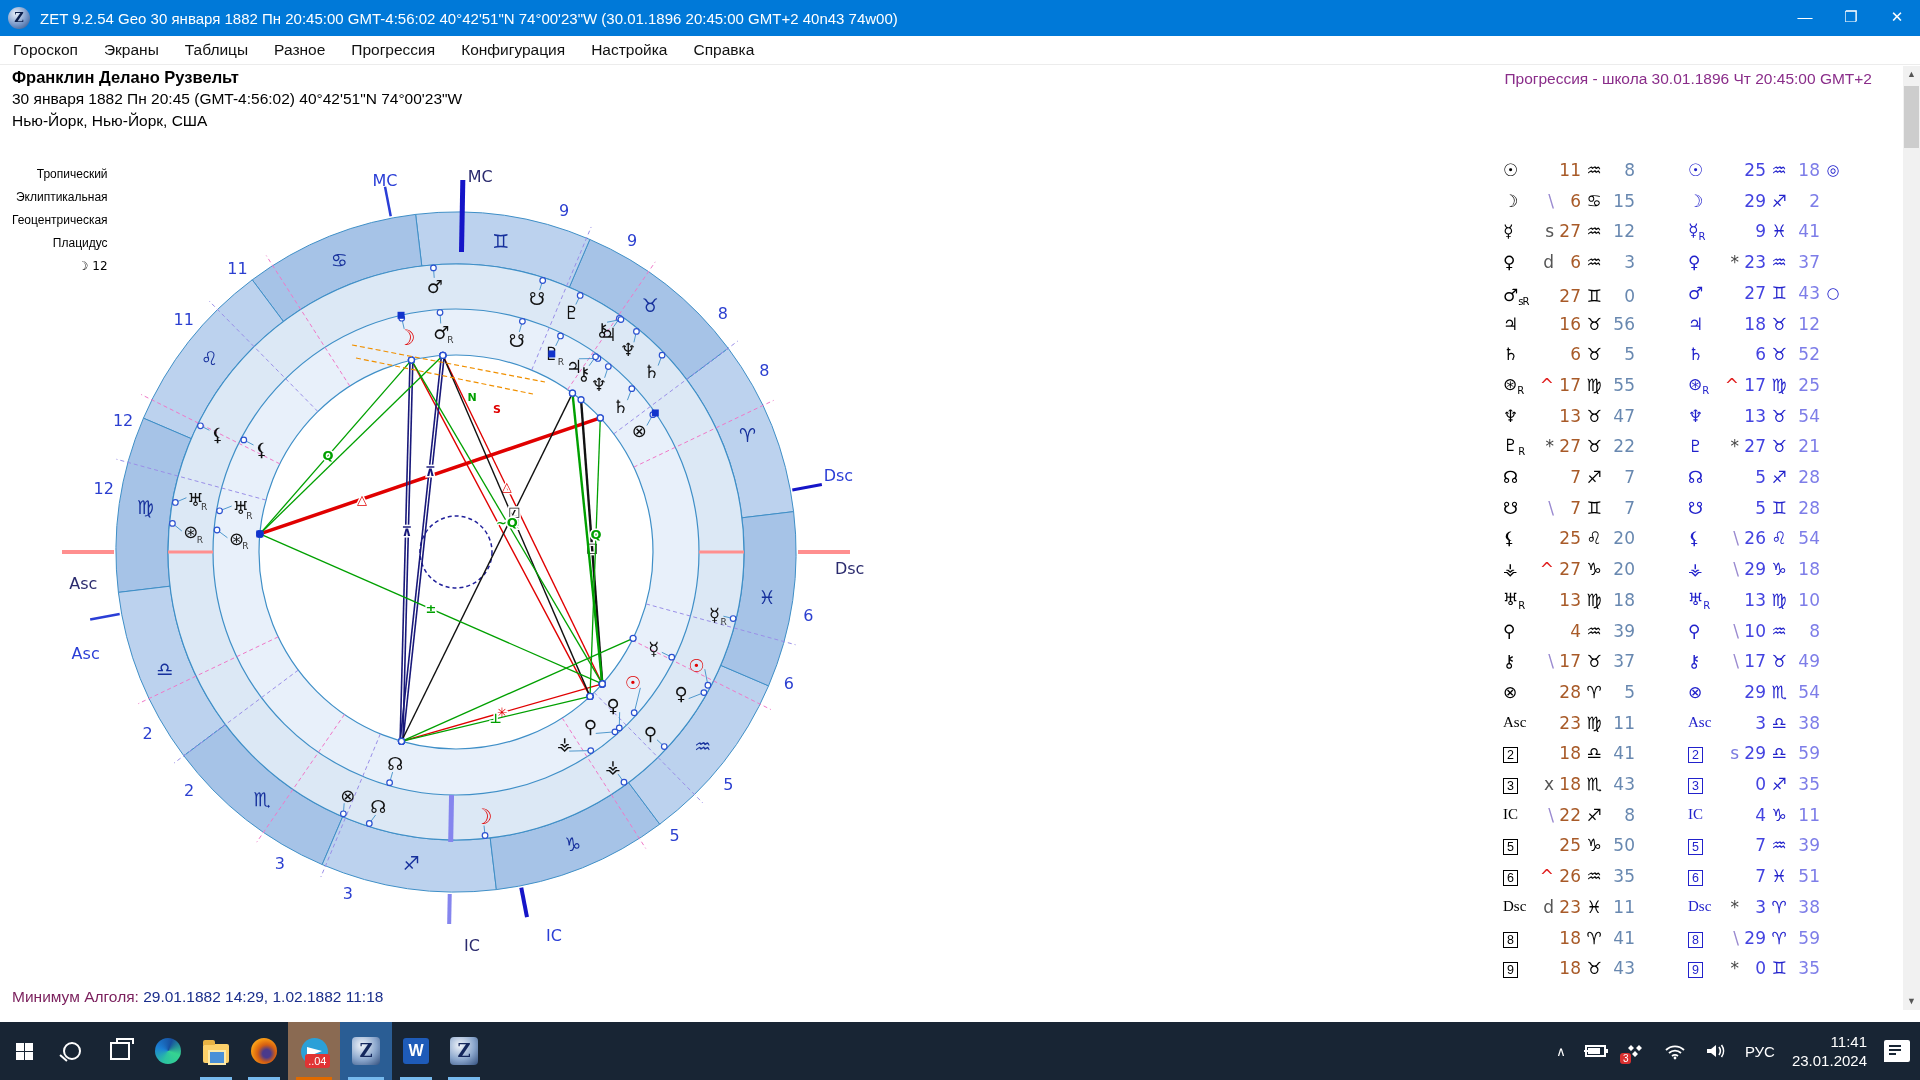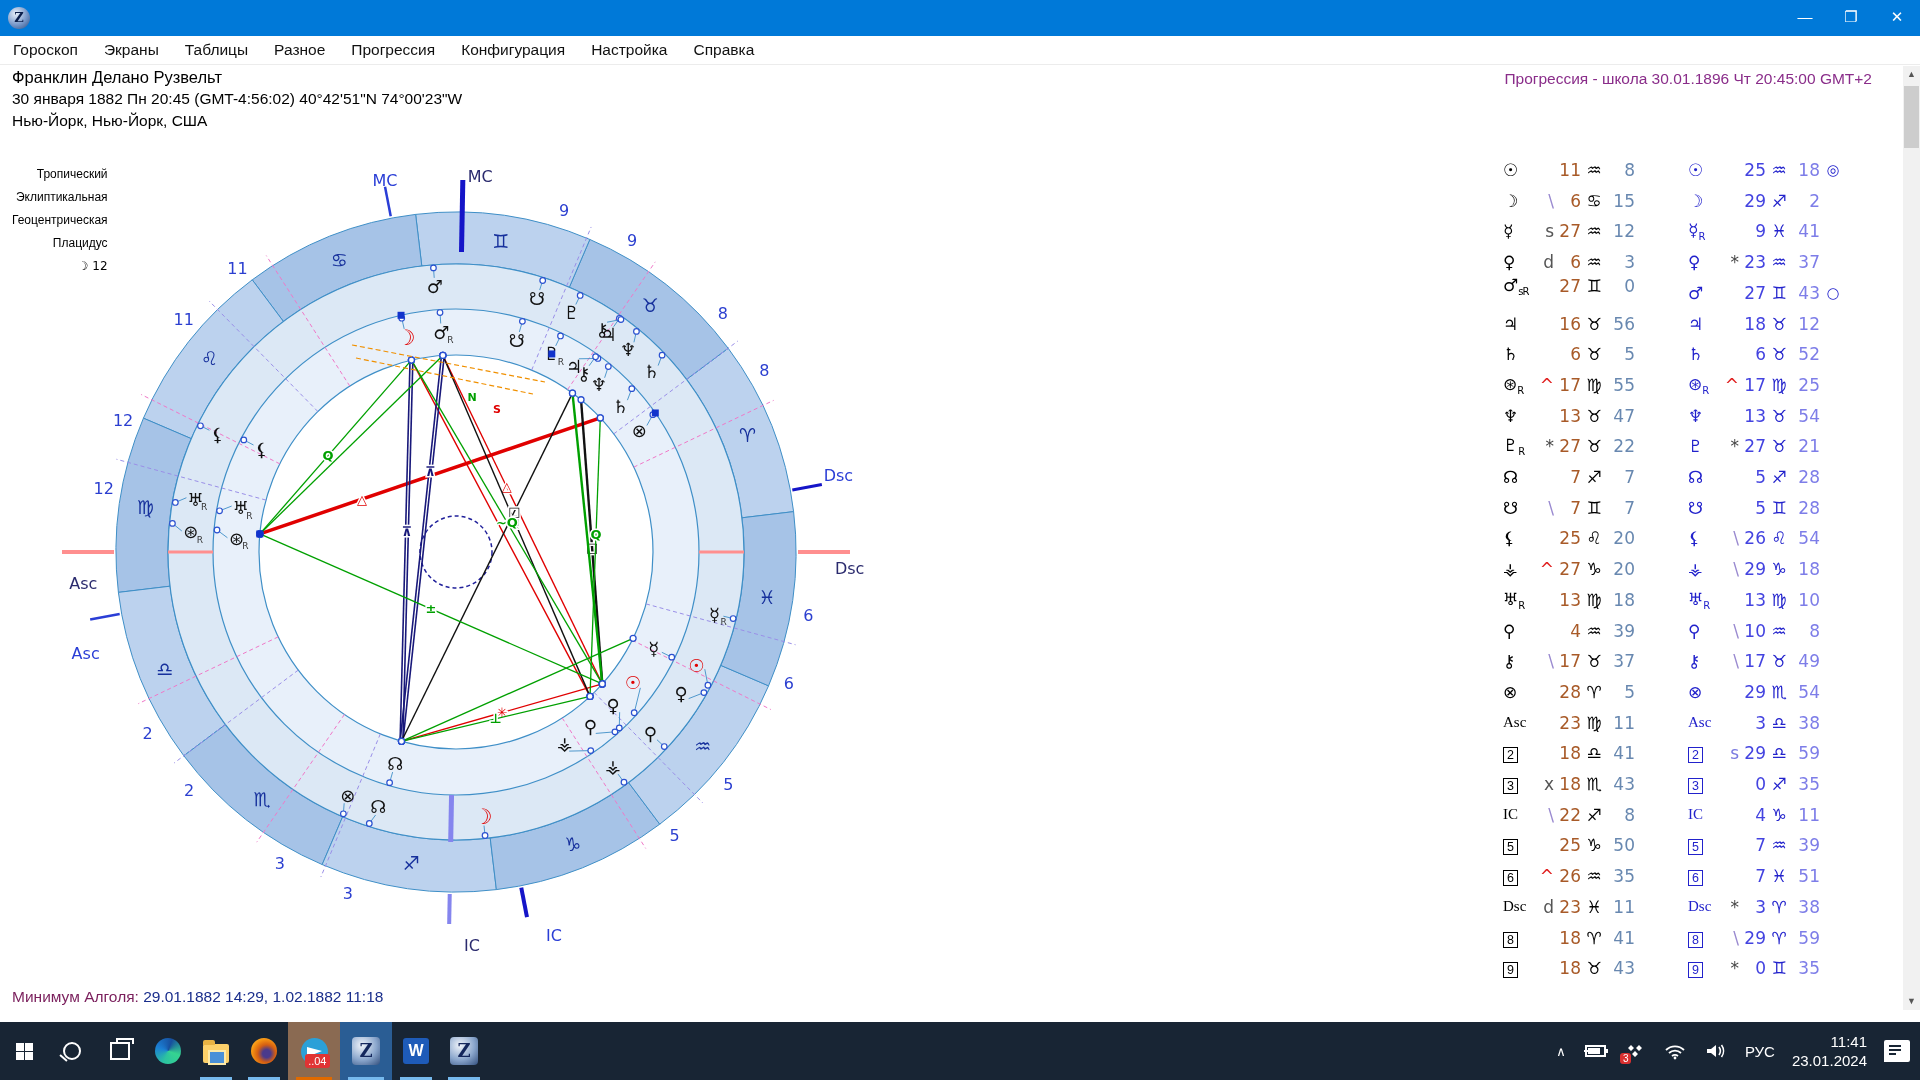--- a/index.html
+++ b/index.html
@@ -8,21 +8,21 @@
     display:flex;align-items:center;font-size:15px;}
   .appicon{width:22px;height:22px;border-radius:50%;margin:0 10px 0 8px;
     background:radial-gradient(circle at 35% 30%,#e8f0fa,#7596c8 55%,#2c4a7c);
     color:#0b1e4a;font-weight:bold;text-align:center;line-height:22px;font-size:13px;font-family:"DejaVu Serif",serif;}
   .winbtns{margin-left:auto;display:flex;align-items:center;height:36px;}
   .winbtn{width:46px;height:36px;text-align:center;line-height:34px;font-size:15px;color:#fff;}
   .menubar{position:absolute;left:0;top:36px;width:1920px;height:28px;background:#fff;
     border-bottom:1px solid #ececec;display:flex;align-items:center;font-size:15.5px;color:#111;}
   .menuitem{padding:0 13px;}
   .hdr{position:absolute;left:12px;color:#000;}
-  #h-name{top:68px;font-weight:normal;font-size:16.5px;}
+  #h-name{top:68px;font-weight:bold;font-size:16.5px;}
   #h-det{top:90px;font-size:15.5px;}
   #h-loc{top:112px;font-size:15.5px;}
   #h-mode{position:absolute;top:70px;right:48px;font-size:15.5px;color:#8a2d8a;text-align:right;}
   .settings{position:absolute;left:12px;top:163px;font-size:12px;color:#000;line-height:23px;text-align:right;}
   .moonline{font-family:"DejaVu Sans",sans-serif;}
   .statusline{position:absolute;left:12px;top:988px;font-size:15.5px;text-align:right;}
   .statusline .sl{color:#7a1f5c;} .statusline .sv{color:#1a2e8c;}
   
   .ptable{position:absolute;top:155px;font-family:"DejaVu Sans",sans-serif;font-size:17px;}
   .prow{position:absolute;left:0;height:30px;display:flex;align-items:center;}
@@ -76,20 +76,21 @@
   .notif i{position:absolute;left:3px;height:2px;background:#182534;display:block;width:12px;}
   .badge3{position:absolute;left:-6px;bottom:-4px;background:#d83030;color:#fff;border-radius:3px;
     font-size:10px;line-height:11px;padding:0 3px;}
   svg text{font-family:"DejaVu Sans",sans-serif;}
 </style>
 </head>
 <body>
 
 <div class="titlebar">
   <div class="appicon">Z</div>
+  <div>ZET 9.2.54 Geo   30 января 1882  Пн  20:45:00 GMT-4:56:02 40°42'51"N  74°00'23"W  (30.01.1896  20:45:00 GMT+2 40n43 74w00)</div>
   <div class="winbtns">
     <div class="winbtn">—</div>
     <div class="winbtn">❐</div>
     <div class="winbtn">✕</div>
   </div>
 </div>
 
 <div class="menubar" id="menubar">
     <div class="menuitem">Гороскоп</div>
     <div class="menuitem">Экраны</div>
@@ -411,21 +412,21 @@
       <span class="c-x"></span>
     </div>
     <div class="prow" style="top: 92.1px;">
       <span class="c-g">♀</span>
       <span class="c-pre">d</span>
       <span class="c-d">6</span>
       <span class="c-s">♒</span>
       <span class="c-m">3</span>
       <span class="c-x"></span>
     </div>
-    <div class="prow" style="top: 116px;">
+    <div class="prow" style="top: 126px;">
       <span class="c-g">♂<span class="sub">sR</span></span>
       <span class="c-pre"></span>
       <span class="c-d">27</span>
       <span class="c-s">♊</span>
       <span class="c-m">0</span>
       <span class="c-x"></span>
     </div>
     <div class="prow" style="top: 153.5px;">
       <span class="c-g">♃</span>
       <span class="c-pre"></span>

